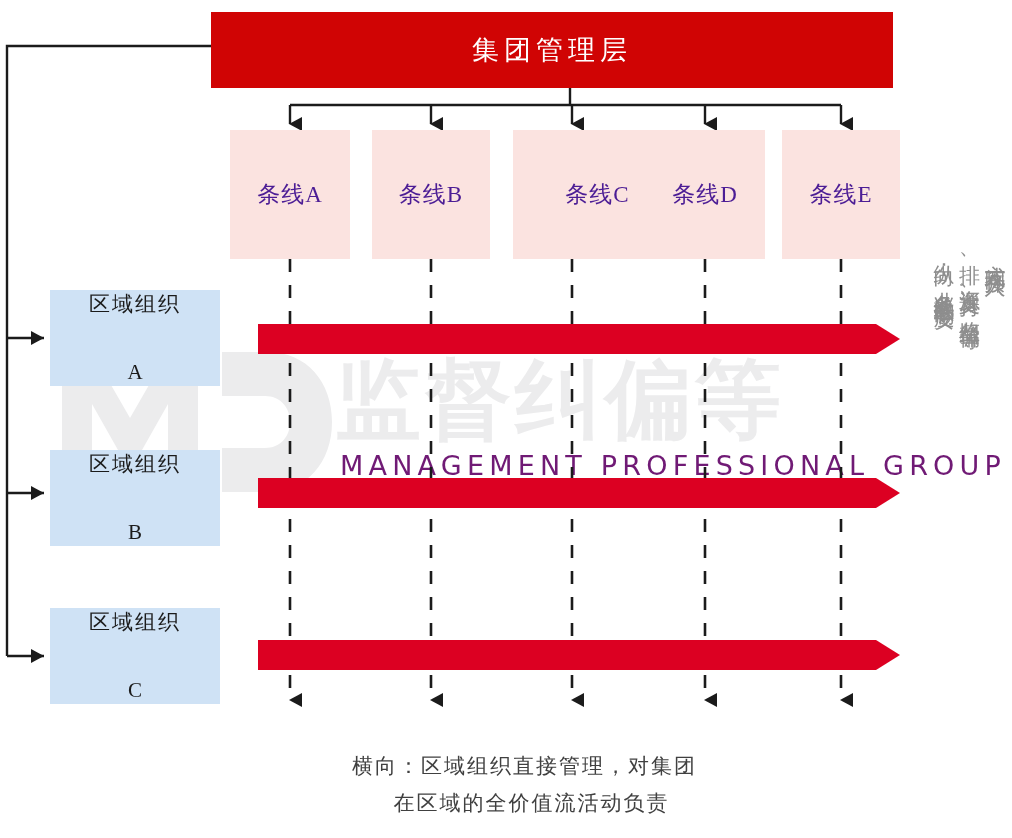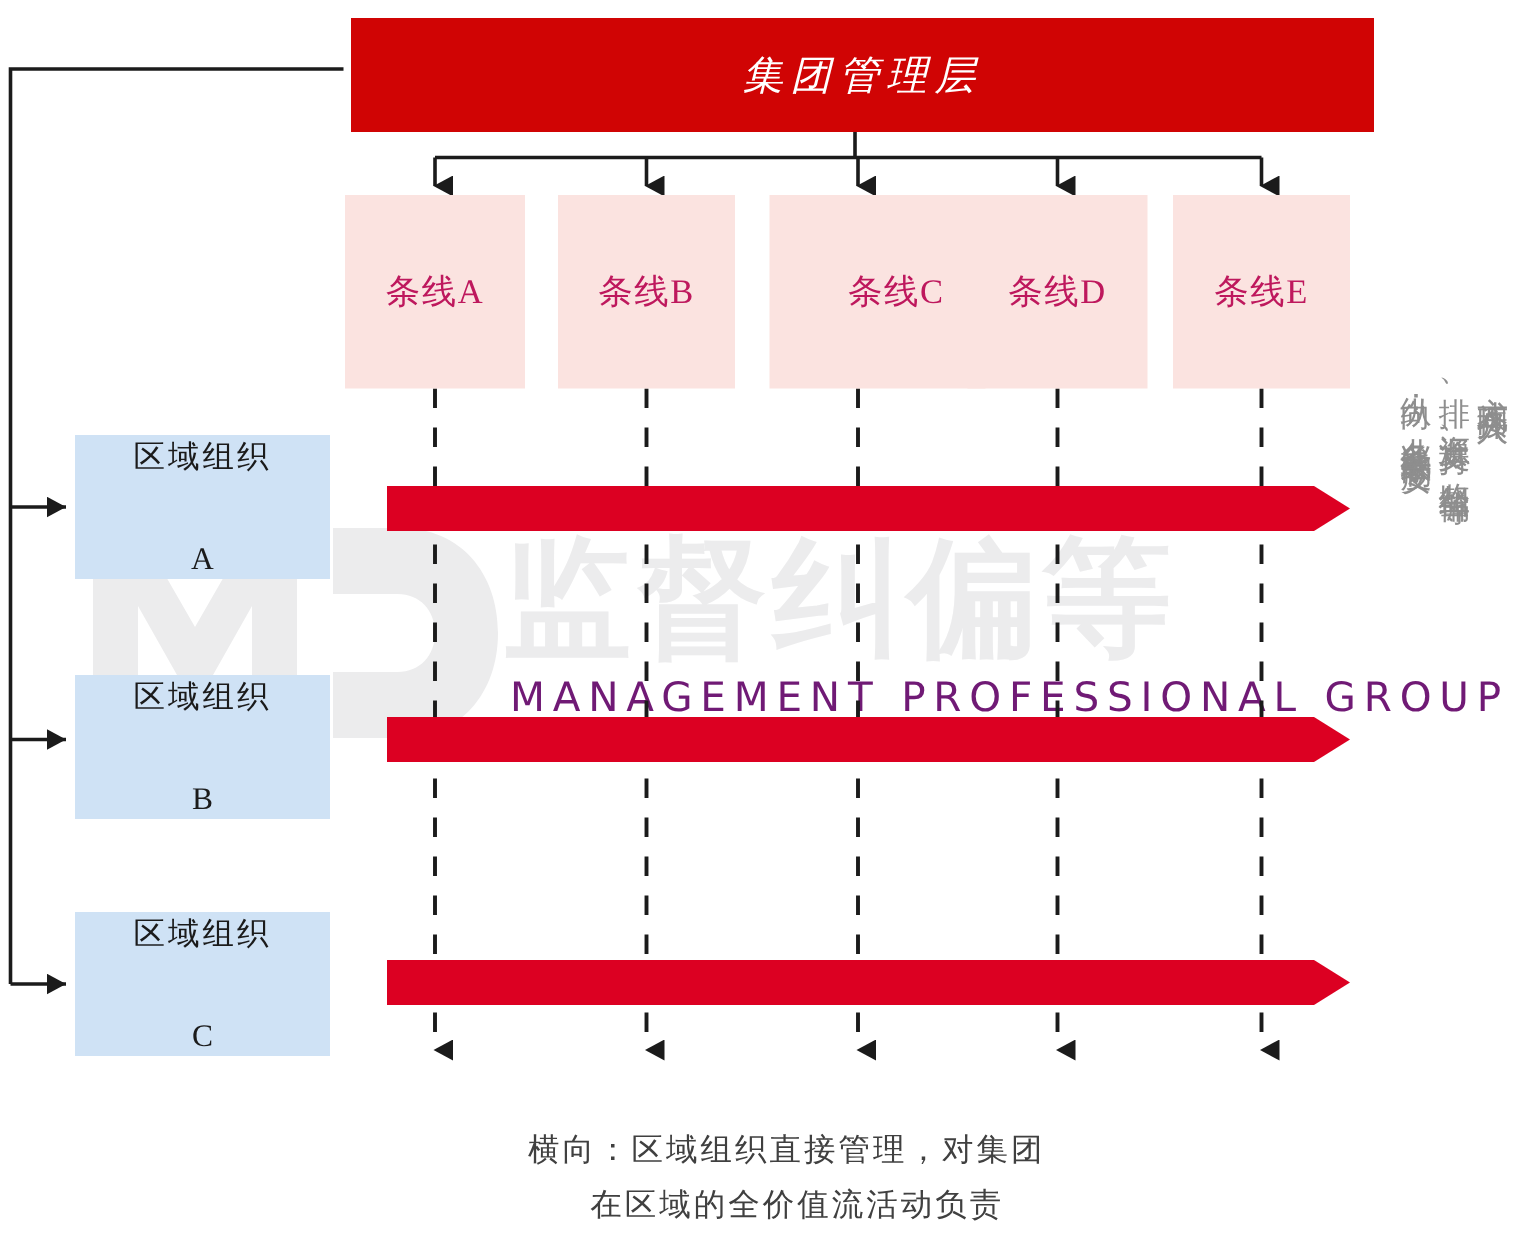--- a/index.html
+++ b/index.html
@@ -63,30 +63,29 @@
   .lines-layer {
     position: absolute;
     inset: 0;
     z-index: 1;
     pointer-events: none;
   }
 
   
   .header-bar {
     position: absolute;
-    left: 234px;
+    left: 211px;
     top: 12px;
     width: 682px;
     height: 76px;
     background: #d00404;
     z-index: 2;
     display: flex;
     align-items: center;
     justify-content: center;
-    font-style: italic;
   }
   .header-title {
     color: #ffffff;
     font-size: 27px;
     letter-spacing: 5px;
     font-weight: 400;
   }
 
   
   .line-box {
@@ -94,21 +93,21 @@
     top: 130px;
     height: 129px;
     background: #fbe3e0;
     z-index: 2;
     display: flex;
     align-items: center;
     justify-content: center;
   }
   .line-box-label {
     font-size: 23px;
-    color: #be185d;
+    color: #4c1d95;
     letter-spacing: 1px;
     font-weight: 400;
   }
 
   
   .region-box {
     position: absolute;
     left: 50px;
     width: 170px;
     height: 96px;

